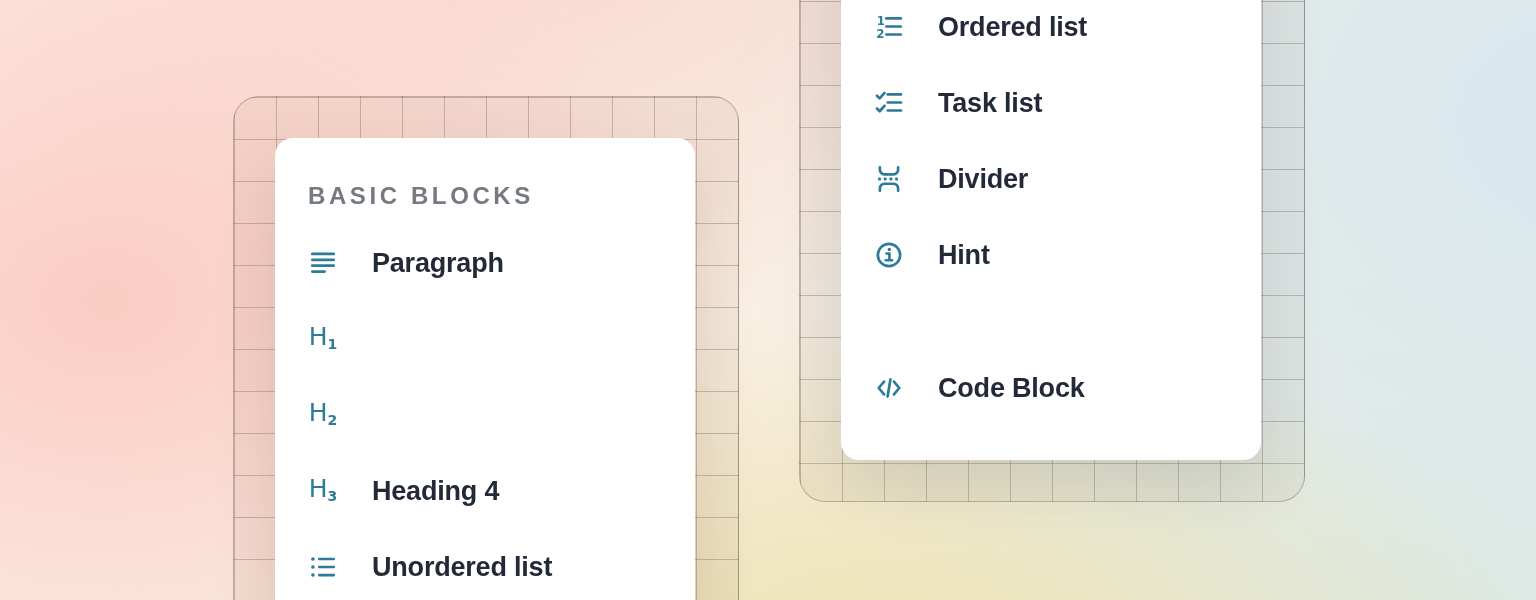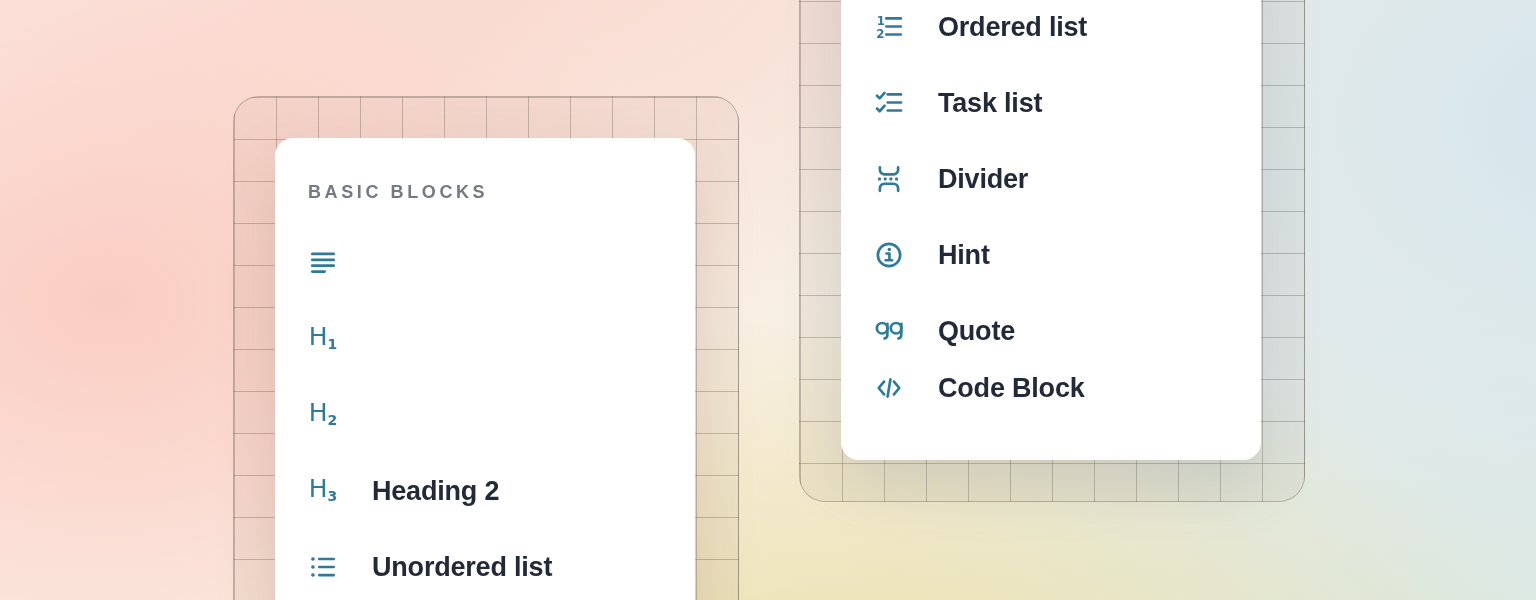--- a/index.html
+++ b/index.html
@@ -26,21 +26,21 @@
   }
   .grid-left {left:233px;top:96px;width:504px;height:588px;}
   .grid-right{left:799px;top:-42px;width:504px;height:542px;}
 
   .card{position:absolute;width:420px;background:#ffffff;border-radius:18px;}
   .card-left {left:275px;top:138px;height:560px;box-shadow:0 26px 60px rgba(140,90,70,0.18);}
   .card-right{left:841px;top:-98px;height:558px;box-shadow:0 26px 60px rgba(90,100,110,0.16);}
 
   .menu-header{
     position:absolute;left:33px;top:44px;
-    font-size:18px;font-weight:700;letter-spacing:3.6px;color:#747982;
+    font-size:24px;font-weight:700;letter-spacing:3.6px;color:#747982;
   }
   .menu-item{
     position:absolute;left:33px;right:24px;height:40px;
     display:flex;align-items:center;gap:34px;cursor:pointer;border-radius:8px;
   }
   .mi-icon{
     width:30px;height:30px;flex:0 0 30px;
     display:flex;align-items:center;justify-content:center;
   }
   .mi-label{
@@ -69,20 +69,21 @@
 
     <div class="menu-item" style="top:105px">
       <span class="mi-icon">
         <svg width="30" height="30" viewBox="0 0 28 28">
           <line class="st" x1="4" y1="5.5" x2="24" y2="5.5"></line>
           <line class="st" x1="4" y1="11" x2="24" y2="11"></line>
           <line class="st" x1="4" y1="16.5" x2="24" y2="16.5"></line>
           <line class="st" x1="4" y1="22" x2="15.5" y2="22"></line>
         </svg>
       </span>
+      <span class="mi-label">Paragraph</span>
     </div>
 
     <div class="menu-item" style="top:181px">
       <span class="mi-icon h-icon">
           <span>H</span>
           <sub>1</sub>
         </span>
     </div>
 
     <div class="menu-item" style="top:257px">
@@ -90,21 +91,21 @@
           <span>H</span>
           <sub>2</sub>
         </span>
     </div>
 
     <div class="menu-item" style="top:333px">
       <span class="mi-icon h-icon">
           <span>H</span>
           <sub>3</sub>
         </span>
-      <span class="mi-label">Heading 2</span>
+      <span class="mi-label">Heading 4</span>
     </div>
 
     <div class="menu-item" style="top:409px">
       <span class="mi-icon">
         <svg width="30" height="30" viewBox="0 0 28 28">
           <circle class="fl" cx="4.6" cy="6.5" r="1.7"></circle>
           <circle class="fl" cx="4.6" cy="14" r="1.7"></circle>
           <circle class="fl" cx="4.6" cy="21.5" r="1.7"></circle>
           <line class="st" x1="10.5" y1="6.5" x2="24" y2="6.5"></line>
           <line class="st" x1="10.5" y1="14" x2="24" y2="14"></line>
@@ -161,31 +162,20 @@
       <span class="mi-icon">
         <svg width="30" height="30" viewBox="0 0 28 28">
           <circle class="st" cx="14" cy="14" r="10.4" stroke-width="2.3"></circle>
           <circle class="fl" cx="14.3" cy="8.9" r="1.6"></circle>
           <path class="st" stroke-width="2.1" d="M11.7,12.6 h2.7 v6.2 M10.9,18.9 h6"></path>
         </svg>
       </span>
       <span class="mi-label">Hint</span>
     </div>
 
-    <div class="menu-item" style="top:409px">
-      <span class="mi-icon">
-        <svg width="30" height="30" viewBox="0 0 28 28">
-          <circle class="st" stroke-width="2.4" cx="7.6" cy="11.4" r="4.9"></circle>
-          <path class="st" stroke-width="2.4" d="M12.5,7.2 V17.4 q0,2.9 -2.7,3.6"></path>
-          <circle class="st" stroke-width="2.4" cx="20.6" cy="11.4" r="4.9"></circle>
-          <path class="st" stroke-width="2.4" d="M25.5,7.2 V17.4 q0,2.9 -2.7,3.6"></path>
-        </svg>
-      </span>
-      <span class="mi-label">Quote</span>
-    </div>
 
     <div class="menu-item" style="top:466px">
       <span class="mi-icon">
         <svg width="30" height="30" viewBox="0 0 28 28">
           <path class="st" stroke-width="2.4" d="M9.4,8 L4.4,14 L9.4,20"></path>
           <path class="st" stroke-width="2.4" d="M18.6,8 L23.6,14 L18.6,20"></path>
           <path class="st" stroke-width="2.4" d="M15.3,6 L12.7,22"></path>
         </svg>
       </span>
       <span class="mi-label">Code Block</span>

